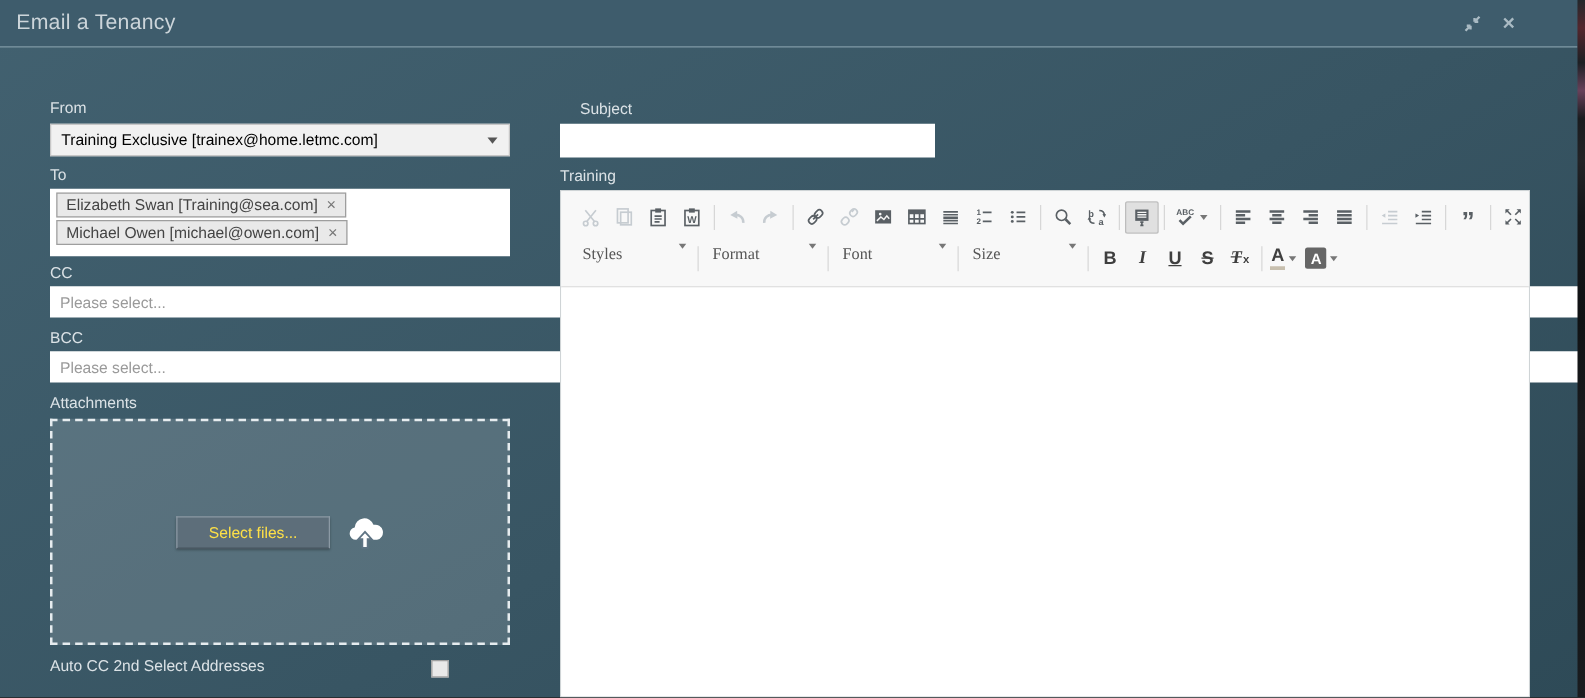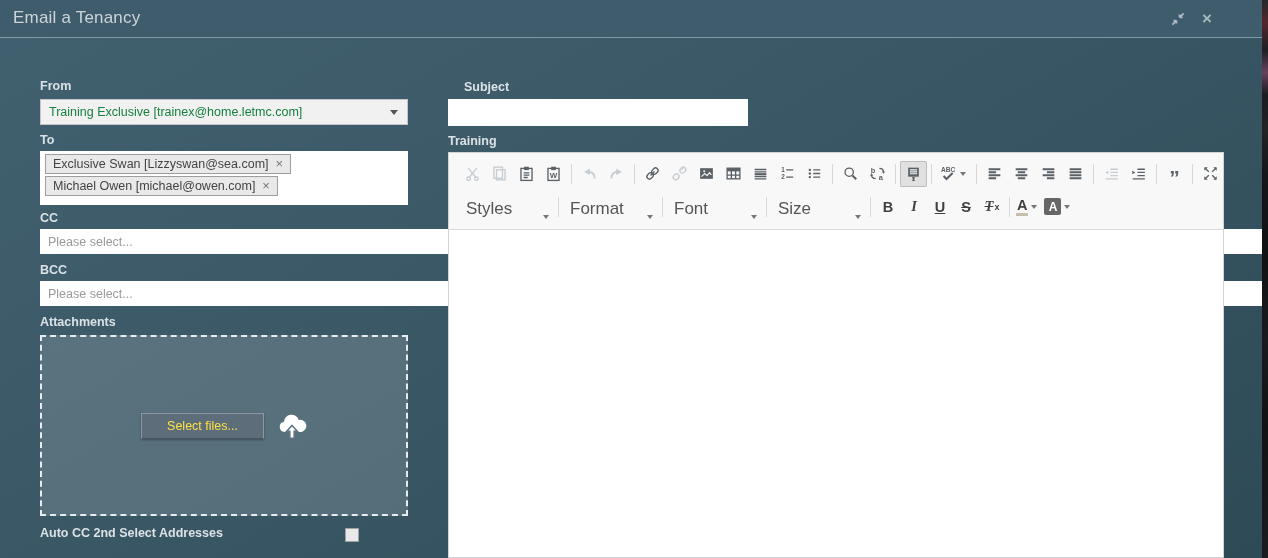--- a/index.html
+++ b/index.html
@@ -6,23 +6,23 @@
   .modal{position:relative;width:1268px;height:558px;overflow:hidden;
     font-family:"Liberation Sans",sans-serif;
     background:linear-gradient(150deg,#426170 0%,#385563 55%,#2e4a57 100%);}
   
   .titlebar{position:absolute;left:0;top:0;width:1262px;height:38px;background:#3e5c6c;
     border-bottom:1px solid #8099a5;box-sizing:border-box;}
   .title{position:absolute;left:13px;top:8px;font-size:17px;color:#ccd5da;letter-spacing:.2px;}
   .tb-icons{position:absolute;right:50px;top:10px;display:flex;gap:16px;align-items:center;color:#a9bac3;}
   .tb-close{font-size:17px;font-weight:bold;color:#a9bac3;line-height:17px;cursor:default;}
   
-  .lbl{position:absolute;left:40px;font-size:12.5px;font-weight:bold;color:#dbe2e6;}
+  .lbl{position:absolute;left:40px;font-size:12.5px;font-weight:normal;color:#dbe2e6;}
   .fld{position:absolute;left:40px;width:368px;box-sizing:border-box;}
-  .select{height:26px;background:#f1f1f1;border:1px solid #c6c6c6;color:#15803d;font-size:12.5px;
+  .select{height:26px;background:#f1f1f1;border:1px solid #c6c6c6;color:#000000;font-size:12.5px;
     display:flex;align-items:center;padding:0 24px 0 8px;position:relative;}
   .select .caret{position:absolute;right:9px;top:10px;width:0;height:0;
     border-left:4px solid transparent;border-right:4px solid transparent;border-top:5px solid #555;}
   .tobox{background:#fff;min-height:54px;padding:2px 3px;}
   .tag{display:inline-flex;align-items:center;gap:7px;background:#e9e9e9;border:1px solid #9e9e9e;
     color:#444;font-size:12.5px;padding:2px 7px;margin:1px 2px;}
   .tag .x{color:#777;font-size:13px;line-height:12px;cursor:default;}
   .inp{width:100%;height:25px;border:none;background:#fff;font-size:12.5px;color:#333;
     padding:0 8px;box-sizing:border-box;font-family:"Liberation Sans",sans-serif;outline:none;}
   .inp::placeholder{color:#9a9a9a;opacity:1;}
@@ -47,22 +47,22 @@
   .tbtn.active{background:#e0e0e0;box-shadow:inset 0 0 0 1px #bdbdbd;}
   .sep{width:1px;height:20px;background:#d7d7d7;margin:0 4px;flex:0 0 auto;}
   .ic{width:17px;height:17px;display:block;}
   .ic .s{stroke:currentColor;fill:none;stroke-width:1.25px;}
   .ic .s2{stroke:currentColor;fill:none;stroke-width:1.9px;}
   .ic .f{fill:currentColor;stroke:none;}
   .ic .w{stroke:#f5f5f5;fill:none;stroke-width:1.1px;}
   .ic text{font-family:"Liberation Sans",sans-serif;}
   .caret-s{width:0;height:0;border-left:3.5px solid transparent;border-right:3.5px solid transparent;
     border-top:4px solid #777;flex:0 0 auto;margin:0 3px;}
-  .dd{width:86px;height:24px;display:flex;align-items:flex-end;color:#555;font-size:17px;
-    padding:0 2px 0 7px;flex:0 0 auto;}
+  .dd{width:86px;height:24px;display:flex;align-items:flex-start;color:#555;font-size:13px;
+    padding:0 2px 0 7px;flex:0 0 auto;font-family:Liberation Serif, serif;}
   .dd .caret-s{margin-left:auto;}
   .lbtn{width:26px;height:26px;display:flex;align-items:center;justify-content:center;
     font-size:14.5px;font-weight:bold;color:#3f3f3f;flex:0 0 auto;}
   .it{font-family:"Liberation Serif",serif;font-style:italic;}
   .un{text-decoration:underline;}
   .st{text-decoration:line-through;}
   .sub{font-size:9px;vertical-align:sub;margin-left:1px;}
   .a-letter{border-bottom:3px solid #c7bfae;line-height:15px;padding:0 1px;}
   .a-boxed{background:#666;color:#fff;font-weight:bold;font-size:12px;width:17px;height:17px;
     display:flex;align-items:center;justify-content:center;border-radius:2px;}
@@ -93,21 +93,21 @@
 
   <div class="lbl" style="top:79px">From</div>
   <div class="fld select" style="top:99px">
     <span>Training Exclusive [trainex@home.letmc.com]</span>
     <span class="caret"></span>
   </div>
 
   <div class="lbl" style="top:133px">To</div>
   <div class="fld tobox" style="top:151px">
     <span class="tag">
-      <span>Exclusive Swan [Lizzyswan@sea.com]</span>
+      <span>Elizabeth Swan [Training@sea.com]</span>
       <span class="x">×</span>
     </span>
     <span class="tag">
       <span>Michael Owen [michael@owen.com]</span>
       <span class="x">×</span>
     </span>
   </div>
 
   <div class="lbl" style="top:211px">CC</div>
   <input class="fld inp" style="top: 229px;" placeholder="Please select...">

